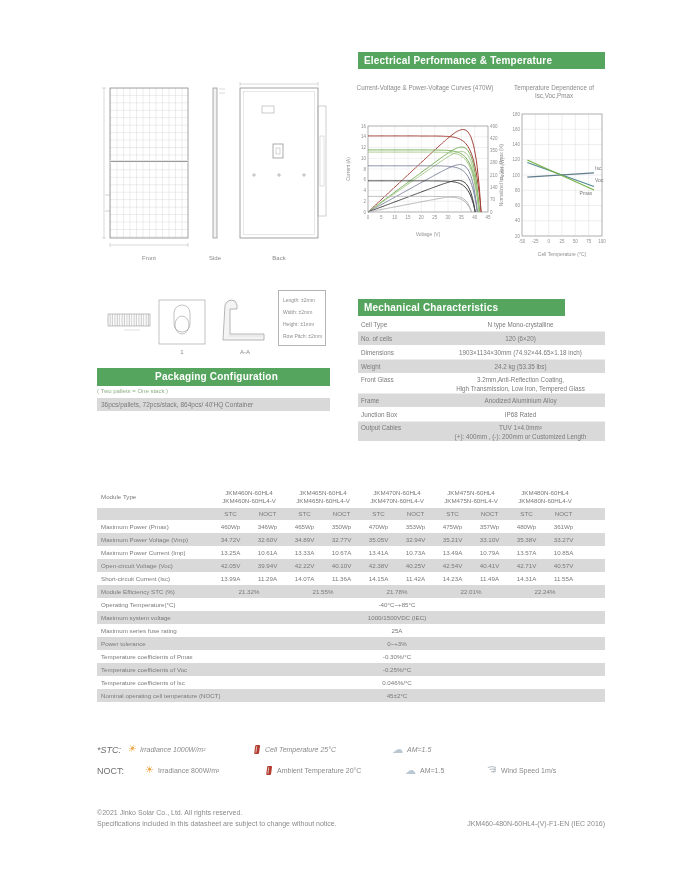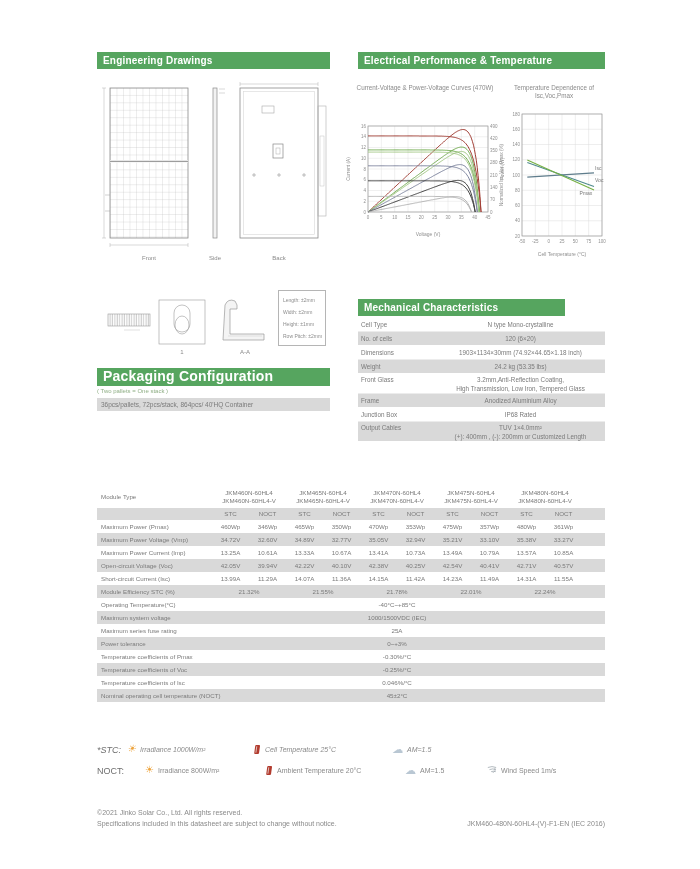--- a/index.html
+++ b/index.html
@@ -3,21 +3,21 @@
 <meta charset="utf-8">
 <style>
   html,body{margin:0;padding:0;background:#e8e8e8;}
   .page{position:relative;width:700px;height:869px;background:#ffffff;margin:0 auto;
         font-family:"Liberation Sans",sans-serif;color:#7a7a7a;overflow:hidden;}
   .abs{position:absolute;}
   .bar-green{position:absolute;background:#56a55f;color:#fff;font-weight:bold;
              padding-left:6px;box-sizing:border-box;letter-spacing:.2px;}
   #eng-header{left:97px;top:52px;width:233px;height:17px;font-size:10px;line-height:17px;}
   #elec-header{left:358px;top:52px;width:247px;height:17px;font-size:10px;line-height:17px;}
-  #pack-header{left:97px;top:368px;width:233px;height:18px;font-size:14px;line-height:17px;}
+  #pack-header{left:97px;top:368px;width:233px;height:18px;font-size:10px;line-height:17px;text-align:center;}
   #mech-header{left:358px;top:299px;width:207px;height:17px;font-size:10px;line-height:17px;}
   #spec-header{left:97px;top:468px;width:508px;height:18px;font-size:10px;line-height:18px;}
 
   #iv-title{left:350px;top:84px;width:150px;text-align:center;font-size:6.3px;line-height:7.6px;color:#8a8a8a;}
   #temp-title{left:502px;top:84px;width:104px;text-align:center;font-size:6.3px;line-height:7.6px;color:#8a8a8a;}
 
   #tolerance-box{left:278px;top:290px;width:48px;height:56px;border:1px solid #b5b5b5;
                  box-sizing:border-box;padding:3px 0 0 4px;}
   .tol-line{font-size:5px;line-height:12px;color:#8d8d8d;}
 
@@ -55,21 +55,20 @@
   #footer-notice{left:97px;top:820px;font-size:7px;color:#8a8a8a;}
   #footer-code{right:95px;top:820px;font-size:7px;color:#8a8a8a;text-align:right;}
 
   svg text{font-family:"Liberation Sans",sans-serif;}
 </style>
 </head>
 <body>
 
 <div class="page">
 
-  <div id="eng-header" class="bar-green">Engineering Drawings</div>
   <div id="elec-header" class="bar-green">Electrical Performance &amp; Temperature Dependence</div>
 
   <svg class="abs" style="left:97px;top:80px" width="233" height="192">
     <defs>
       <pattern id="cellgrid" width="6.5" height="7.45" patternUnits="userSpaceOnUse">
         <path d="M6.5 0 H0 V7.45" fill="none" stroke="#b8b8b8" stroke-width="0.5"></path>
       </pattern>
     </defs>
 
     <g>

